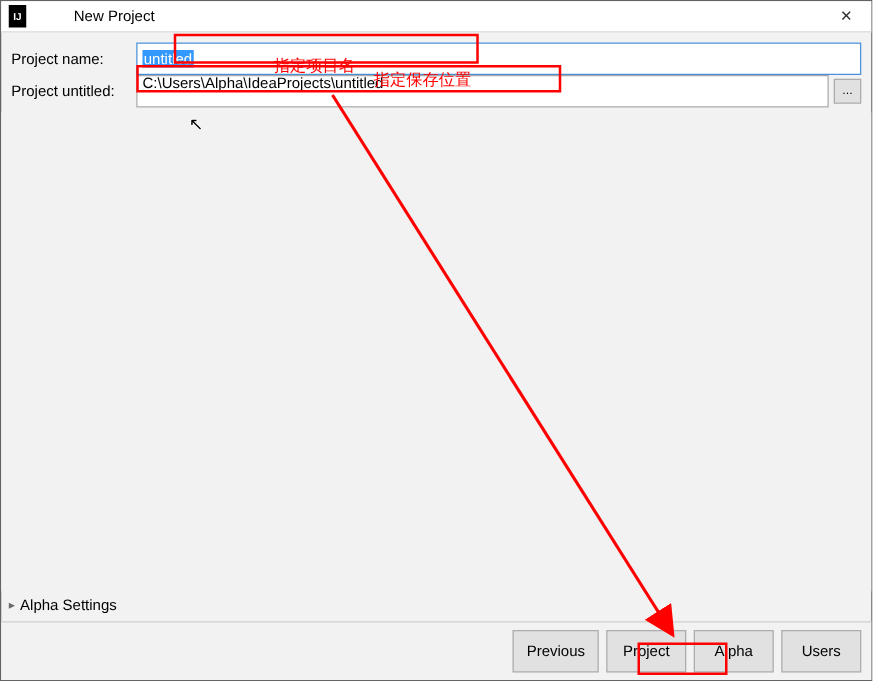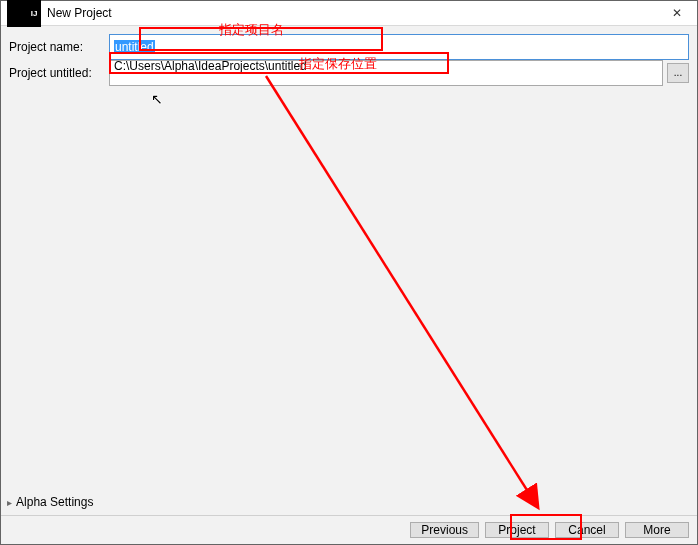--- a/index.html
+++ b/index.html
@@ -26,34 +26,34 @@
   .titlebar {
     height: 24px;
     background: #fff;
     border-bottom: 1px solid #d9d9d9;
     display: flex;
     align-items: center;
     padding: 0 4px 0 6px;
   }
   .titlebar .app-icon {
     width: 14px;
-    height: 28px;
+    height: 18px;
     background: #000;
     margin-right: 6px;
     display: inline-flex;
     align-items: center;
     justify-content: center;
     color: #fff;
     font-size: 8px;
     font-weight: bold;
-    padding-left: 20px;
   }
   .titlebar .title {
     flex: 1;
     font-size: 12px;
+    margin-left: 32px;
   }
   .titlebar .close {
     width: 32px;
     height: 20px;
     text-align: center;
     line-height: 20px;
     font-size: 12px;
     color: #333;
     cursor: default;
   }
@@ -137,21 +137,21 @@
   .footer {
     border-top: 1px solid #d0d0d0;
     padding: 6px 8px;
     display: flex;
     justify-content: flex-end;
     gap: 6px;
     background: #f2f2f2;
   }
   .btn {
     min-width: 64px;
-    height: 16px;
+    height: 34px;
     border: 1px solid #adadad;
     background: #e1e1e1;
     font-family: inherit;
     font-size: 12px;
     padding: 0 10px;
     box-sizing: border-box;
     cursor: default;
   }
   
   .anno {
@@ -218,27 +218,27 @@
   <div class="body-blank"></div>
 
   <div class="more-settings">
     <span class="tri">▸</span>
     <span>Alpha Settings</span>
   </div>
 
   <div class="footer">
     <button class="btn">Previous</button>
     <button class="btn">Project</button>
-    <button class="btn">Cancel</button>
-    <button class="btn">More</button>
+    <button class="btn">Alpha</button>
+    <button class="btn">Users</button>
   </div>
 
   <div class="anno red-box" style="left:138px; top:26px; width:244px; height:24px;"></div>
 
-  <div class="anno red-label" style="left:218px; top:20px;">指定项目名</div>
+  <div class="anno red-label" style="left:218px; top:43px;">指定项目名</div>
 
   <div class="anno red-box" style="left:108px; top:51px; width:340px; height:22px;"></div>
 
   <div class="anno red-label" style="left:298px; top:54px;font-family:Liberation Mono, monospace;">指定保存位置</div>
 
   <div class="anno red-box" style="left:509px; top:513px; width:72px; height:26px;"></div>
 
   <svg class="arrow">
     <defs>
       <marker id="ah" markerWidth="12" markerHeight="12" refX="8" refY="5" orient="auto">

